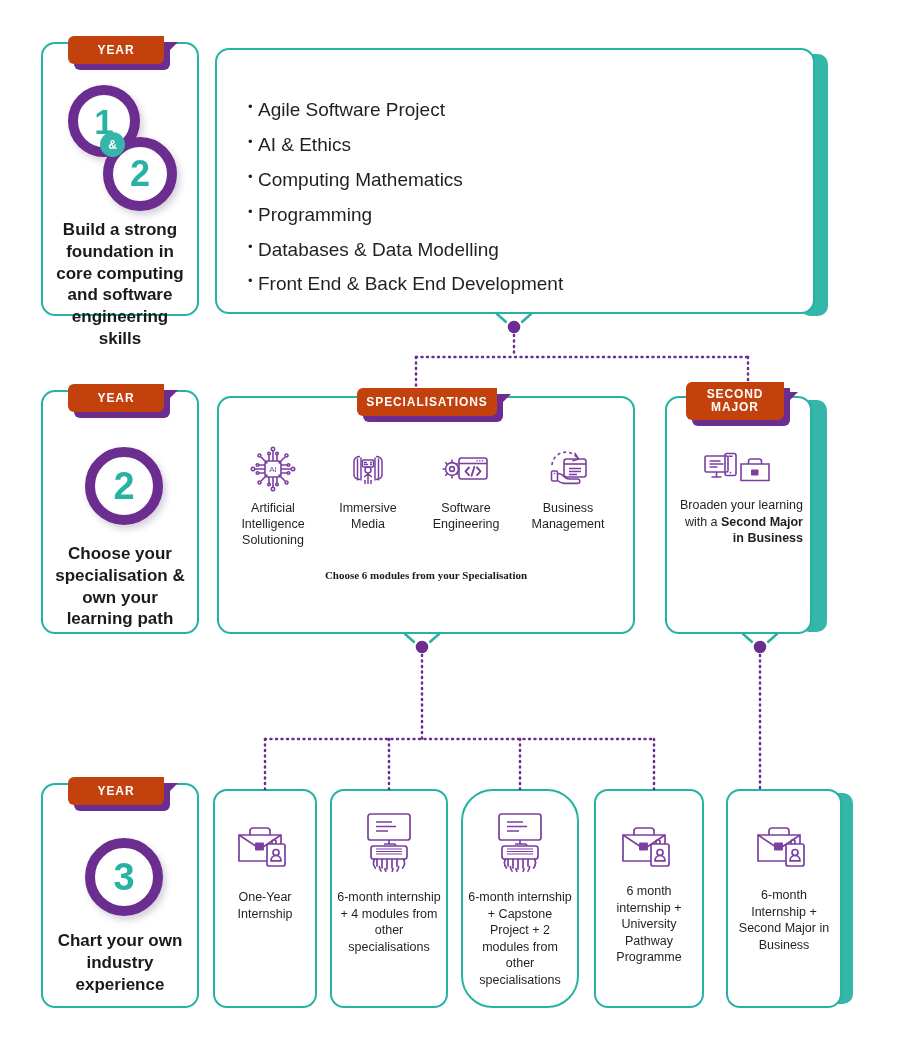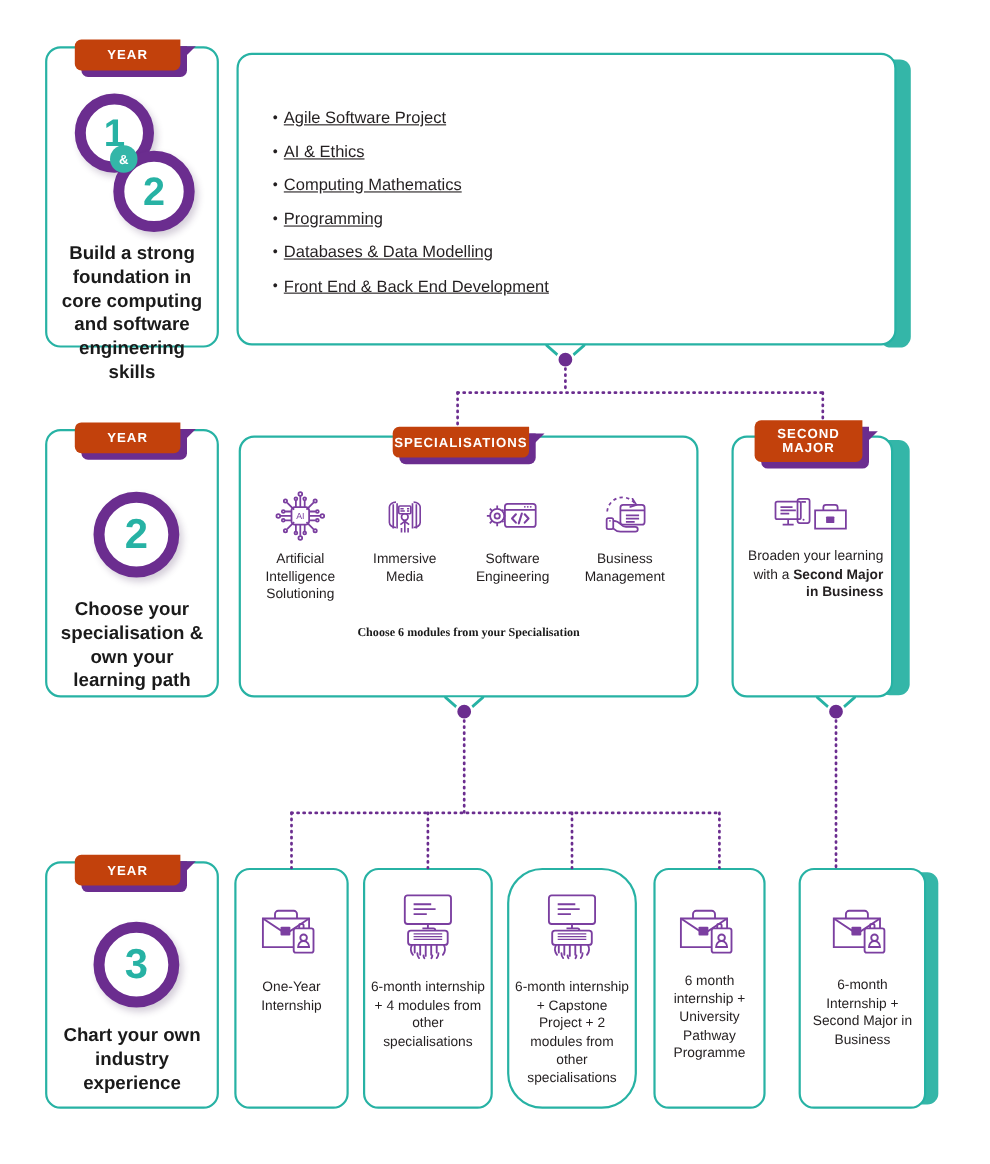--- a/index.html
+++ b/index.html
@@ -69,21 +69,21 @@
     line-height:1.33;color:#231f20;
   }
   .body-txt b{font-weight:bold;}
 
   
   .mod-list{position:absolute;}
   .mod-row{display:flex;align-items:flex-start;margin-bottom:14px;}
   .mod-row .dot{
     width:10px;color:#231f20;font-size:13px;line-height:1.1;flex:none;
   }
-  .mod-row .lbl{font-size:15px;color:#231f20;line-height:1.1;text-decoration:underline;}
+  .mod-row .lbl{font-size:19px;color:#231f20;line-height:1.1;}
 
   
   .spec{position:absolute;width:92px;text-align:center;}
   .spec .ico{height:54px;display:flex;align-items:flex-end;justify-content:center;}
   .spec .nm{font-size:12.5px;line-height:1.27;color:#231f20;margin-top:7px;}
   .choose{
     position:absolute;text-align:center;font-weight:bold;font-size:11px;color:#1a1a1a;font-family:Liberation Serif, serif;
   }
 
   
@@ -166,21 +166,21 @@
   </div>
 
   <div class="ring" style="left:85px;top:447px;width:78px;height:78px;">
     <div class="num" style="font-size:38px;">2</div>
   </div>
 
   <div class="caption" style="left:52px;top:543px;width:136px;">Choose your specialisation &amp; own your learning path</div>
 
   <div class="card" style="left:217px;top:396px;width:418px;height:238px;"></div>
 
-  <div class="ribbon" style="left:357px;top:388px;width:124px;">
+  <div class="ribbon" style="left:357px;top:388px;width:140px;">
     <div class="shadow"></div>
     <div class="tail"></div>
     <div class="flag">
         <span>SPECIALISATIONS</span>
       </div>
   </div>
 
   <div class="spec" style="left:227px;top:440px;">
     <div class="ico">
       <svg class="icon-svg" width="50" height="50" viewBox="0 0 50 50" fill="none" stroke="#7b3fa0" stroke-width="1.6">
@@ -354,21 +354,21 @@
           <path d="M20 38h26M20 40.5h26M20 43h26"></path>
         </g>
         <path d="M21 48v7M26 48v9M31 48v10M36 48v9M41 48v7" stroke-linecap="round"></path>
         <path d="M18.5 48c-1.4 2.8-1.2 6.5.9 9M47.5 48c1.4 2.8 1.2 6.5-.9 9" stroke-linecap="round"></path>
         <path d="M23.4 55.5c0 1.8.6 3.4 1.6 4.5M29 57.5c0 1 .3 2 .8 2.7M37 57.5c0 1 -.3 2-.8 2.7M42.6 55.5c0 1.8-.6 3.4-1.6 4.5" stroke-linecap="round"></path>
       </svg>
     </div>
     <div class="nm" style="top:98px;">6-month internship + Capstone Project + 2 modules from other specialisations</div>
   </div>
 
-  <div class="card btile" style="left:594px;top:789px;width:102px;height:219px;">
+  <div class="card btile" style="left:594px;top:789px;width:110px;height:219px;">
     <div class="ico" style="top:30px;">
       <svg class="icon-svg" width="58" height="48" viewBox="0 0 58 48" fill="none" stroke="#7b3fa0" stroke-width="1.7">
         <path d="M3 14h42v26H3z"></path>
         <path d="M14 14v-4c0-1.6 1.3-3 3-3h14c1.7 0 3 1.4 3 3v4"></path>
         <path d="M3 14 24 28 45 14"></path>
         <rect x="19" y="21.5" width="9" height="8" rx="1" fill="#7b3fa0" stroke="none"></rect>
         <rect x="36" y="19" width="4" height="5" rx="1.2"></rect>
         <rect x="31" y="23" width="18" height="22" rx="2" fill="#ffffff"></rect>
         <circle cx="40" cy="31.5" r="3"></circle>
         <path d="M40 34.5c-3 0-5 2.6-5 5.4h10c0-2.8-2-5.4-5-5.4z"></path>

